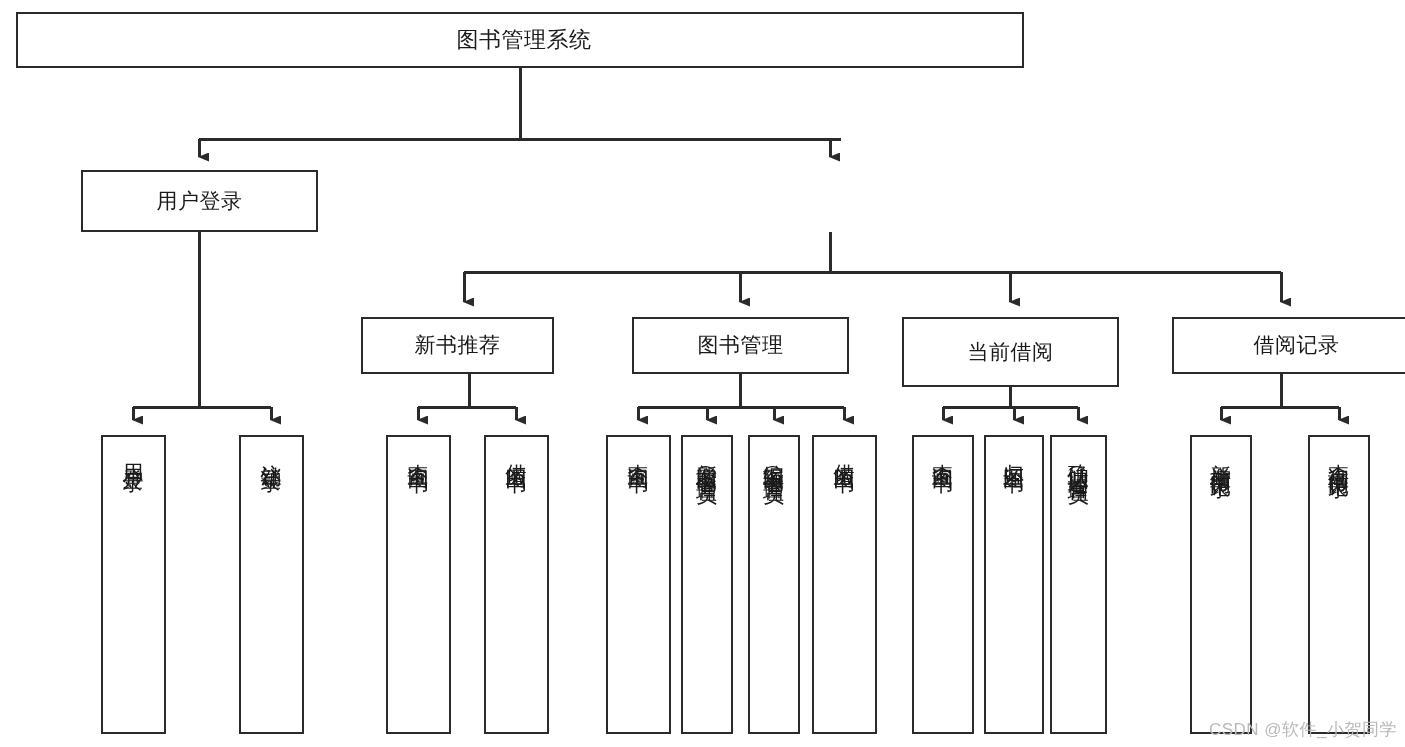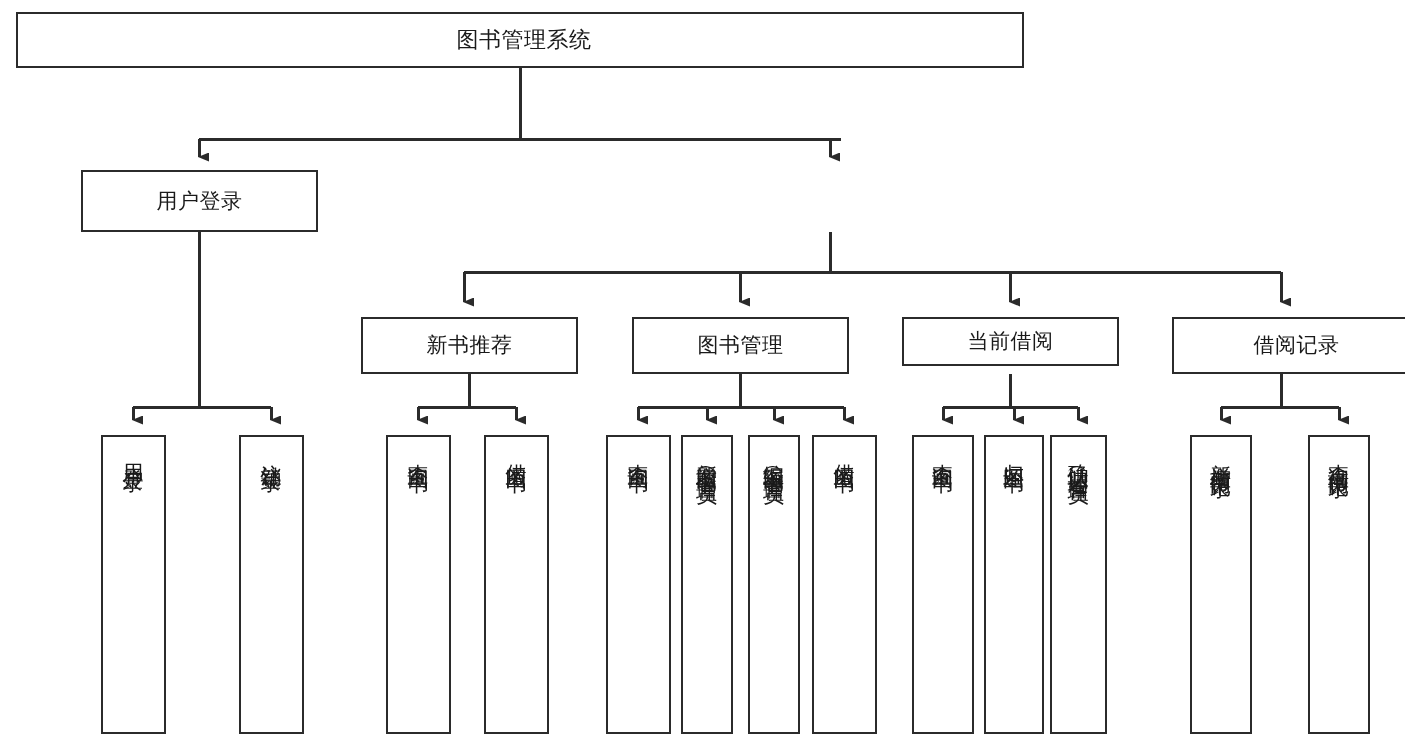--- a/index.html
+++ b/index.html
@@ -123,27 +123,27 @@
   </svg>
 
   <div class="node horiz root" style="left:16px; top:12px; width:1008px; height:56px;padding-left:8px;">
     <span class="label">图书管理系统</span>
   </div>
 
   <div class="node horiz" style="left:81px; top:170px; width:237px; height:62px;">
     <span class="label">用户登录</span>
   </div>
 
-  <div class="node horiz" style="left:361px; top:317px; width:217px; height:57px;">
+  <div class="node horiz" style="left:361px; top:317px; width:193px; height:57px;">
     <span class="label">新书推荐</span>
   </div>
   <div class="node horiz" style="left:632px; top:317px; width:217px; height:57px;">
     <span class="label">图书管理</span>
   </div>
-  <div class="node horiz" style="left:902px; top:317px; width:217px; height:49px;">
+  <div class="node horiz" style="left:902px; top:317px; width:217px; height:70px;">
     <span class="label">当前借阅</span>
   </div>
   <div class="node horiz" style="left:1172px; top:317px; width:249px; height:57px;font-family:Liberation Serif, serif;">
     <span class="label">借阅记录</span>
   </div>
 
   <div class="node vert" style="left:101px; top:435px; width:65px; height:299px;">
     <span class="label">用户登录</span>
   </div>
   <div class="node vert" style="left:239px; top:435px; width:65px; height:299px;">
@@ -180,13 +180,14 @@
     <span class="label">确认归还（管理员）</span>
   </div>
 
   <div class="node vert" style="left:1190px; top:435px; width:62px; height:299px;">
     <span class="label">新增借阅记录</span>
   </div>
   <div class="node vert" style="left:1308px; top:435px; width:62px; height:299px;">
     <span class="label">查询借阅记录</span>
   </div>
 
+  <div id="watermark">CSDN @软件_小贺同学</div>
 </div>
 
 </body></html>

